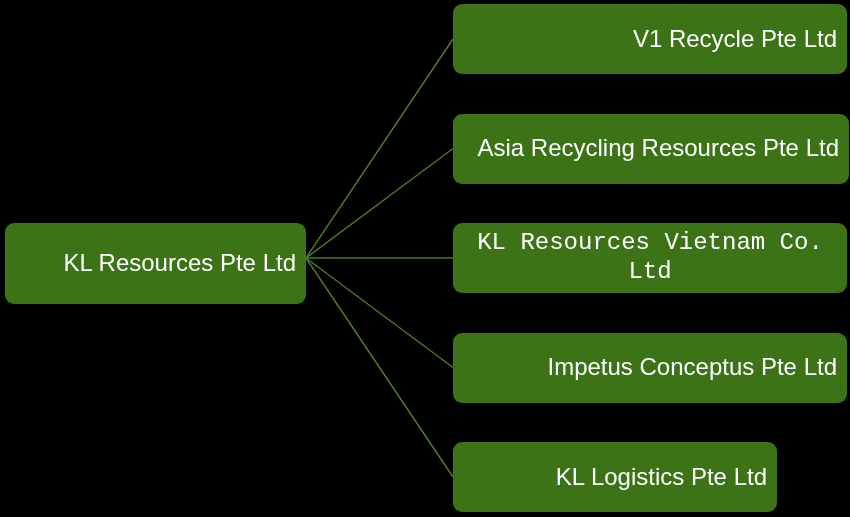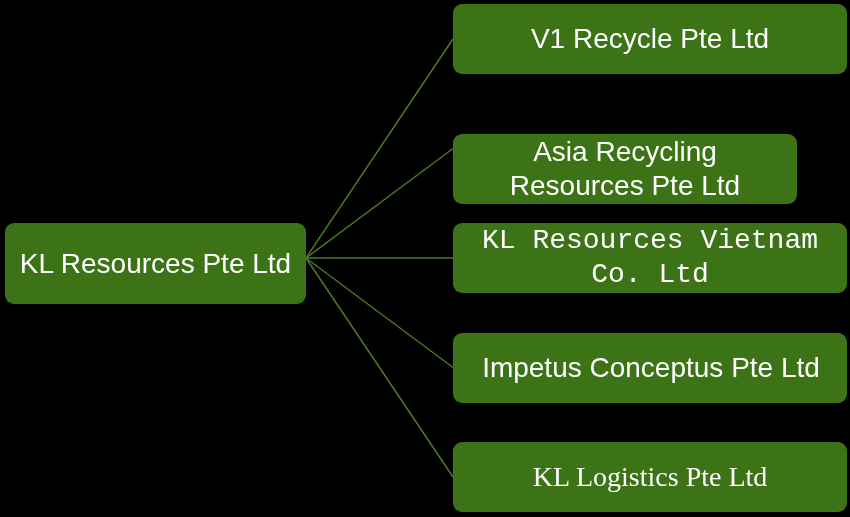--- a/index.html
+++ b/index.html
@@ -22,23 +22,23 @@
     width: 850px;
     height: 517px;
     display: block;
   }
   .node {
     position: absolute;
     background: var(--node-fill, #3c7317);
     border-radius: 9px;
     display: flex;
     align-items: center;
-    justify-content: center;
+    justify-content: flex-end;
     color: var(--node-text, #ffffff);
-    font-size: 28px;
+    font-size: 24px;
     line-height: 1.2;
     text-align: center;
     box-sizing: border-box;
     padding: 0 10px;
   }
   .root-node {
     left: 5px;
     top: 223px;
     width: 301px;
     height: 81px;
@@ -55,26 +55,26 @@
       <line x1="306" y1="258" x2="453" y2="367.5" stroke="#4b7a24" stroke-width="1.5"></line>
       <line x1="306" y1="258" x2="453" y2="477" stroke="#4b7a24" stroke-width="1.5"></line>
     </svg>
   <div class="node root-node">
     <span>KL Resources Pte Ltd</span>
   </div>
   <div id="children">
       <div class="node child-node" style="left: 453px; top: 4px; width: 394px; height: 70px;">
         <span>V1 Recycle Pte Ltd</span>
       </div>
-      <div class="node child-node" style="left: 453px; top: 113.5px; width: 344px; height: 70px; margin-top: 20px;">
+      <div class="node child-node" style="left: 453px; top: 113.5px; width: 396px; height: 70px;">
         <span>Asia Recycling Resources Pte Ltd</span>
       </div>
       <div class="node child-node" style="left: 453px; top: 223px; width: 394px; height: 70px; font-family: Liberation Mono, monospace;">
         <span>KL Resources Vietnam Co. Ltd</span>
       </div>
       <div class="node child-node" style="left: 453px; top: 332.5px; width: 394px; height: 70px; padding-left: 12px;">
         <span>Impetus Conceptus Pte Ltd</span>
       </div>
-      <div class="node child-node" style="left: 453px; top: 442px; width: 394px; height: 70px; font-family: Liberation Serif, serif;">
+      <div class="node child-node" style="left: 453px; top: 442px; width: 324px; height: 70px;">
         <span>KL Logistics Pte Ltd</span>
       </div>
     </div>
 </div>
 
 </body></html>

